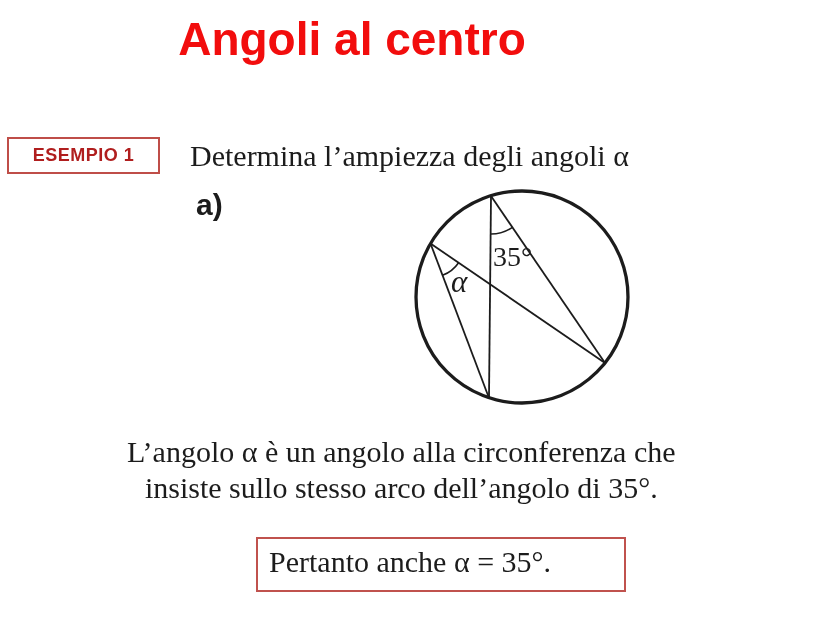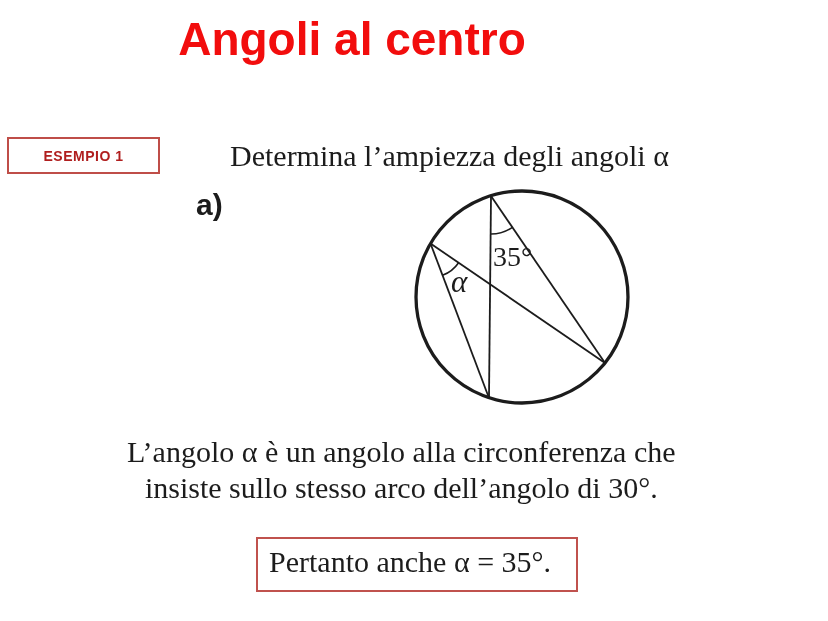--- a/index.html
+++ b/index.html
@@ -7,37 +7,37 @@
          font-family:"Liberation Serif", serif;color:var(--ink,#1c1c1c);}
 
   .title{position:absolute;top:10px;left:0;width:704px;text-align:center;
          font-family:"Liberation Sans", sans-serif;font-weight:bold;
          font-size:46px;line-height:58px;color:var(--title_red,#f20d0d);}
 
   .badge{position:absolute;left:7px;top:137px;width:149px;height:33px;
          border:2px solid var(--badge_border,#bf4e48);background:#ffffff;
          display:flex;align-items:center;justify-content:center;}
   .badge span{font-family:"Liberation Sans", sans-serif;font-weight:bold;
-         font-size:14px;letter-spacing:0.5px;color:var(--badge_text,#b01e1e);}
+         font-size:18px;letter-spacing:0.5px;color:var(--badge_text,#b01e1e);}
 
-  .prompt{position:absolute;left:190px;top:139px;font-size:30px;white-space:nowrap;margin-left:40px;}
+  .prompt{position:absolute;left:190px;top:139px;font-size:30px;white-space:nowrap;}
 
   .item-label{position:absolute;left:196px;top:188px;
          font-family:"Liberation Sans", sans-serif;font-weight:bold;font-size:30px;}
 
   .diagram{position:absolute;left:390px;top:180px;width:260px;height:240px;}
   .diagram .shape{stroke:var(--ink,#1c1c1c);fill:none;}
   .diagram text{fill:var(--ink,#1c1c1c);font-family:"Liberation Serif", serif;}
   .lbl-35{font-size:28px;}
   .lbl-alpha{font-size:31px;font-style:italic;}
 
   .explanation{position:absolute;left:127px;top:434px;font-size:30px;line-height:36px;
          white-space:nowrap;text-align:center;}
 
-  .conclusion-box{position:absolute;left:256px;top:537px;width:322px;height:55px;
+  .conclusion-box{position:absolute;left:256px;top:537px;width:370px;height:55px;
          border:2px solid var(--box_border,#c0524e);box-sizing:border-box;background:#ffffff;}
   .conclusion-box span{position:absolute;left:11px;top:6px;font-size:30px;white-space:nowrap;}
 </style>
 </head>
 <body>
 
 <div class="slide">
 
   <div class="title">
     <div>Angoli al centro</div>
@@ -58,20 +58,20 @@
     <line class="shape" x1="430.5" y1="243.5" x2="489" y2="398" stroke-width="1.8"></line>
     <line class="shape" x1="430.5" y1="243.5" x2="605" y2="363" stroke-width="1.8"></line>
     <path class="shape" d="M 490.6 234 A 38 38 0 0 0 512.4 227.4" stroke-width="1.6"></path>
     <path class="shape" d="M 442.5 275.3 A 34 34 0 0 0 458.6 262.7" stroke-width="1.6"></path>
     <text class="lbl-35" x="493" y="266">35°</text>
     <text class="lbl-alpha" x="451" y="292">α</text>
   </svg>
 
   <div class="explanation">
     <div>L’angolo α è un angolo alla circonferenza che</div>
-    <div>insiste sullo stesso arco dell’angolo di 30°.</div>
+    <div>insiste sullo stesso arco dell’angolo di 35°.</div>
   </div>
 
   <div class="conclusion-box">
     <span>Pertanto anche α = 35°.</span>
   </div>
 
 </div>
 
 </body></html>

